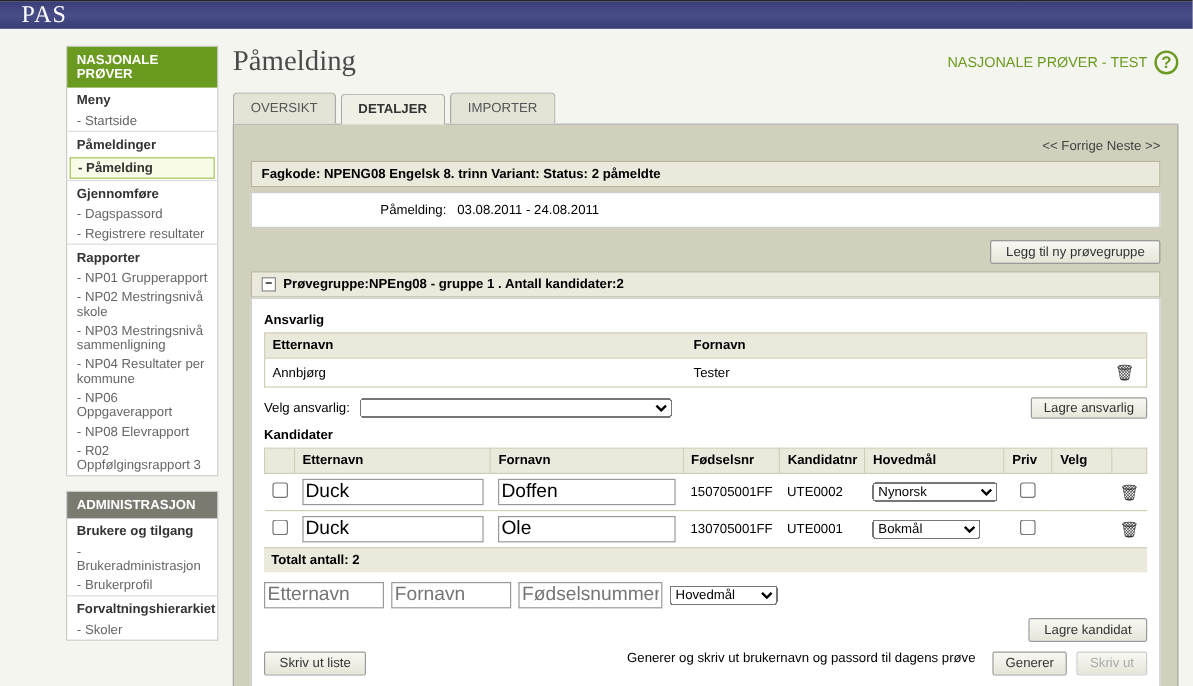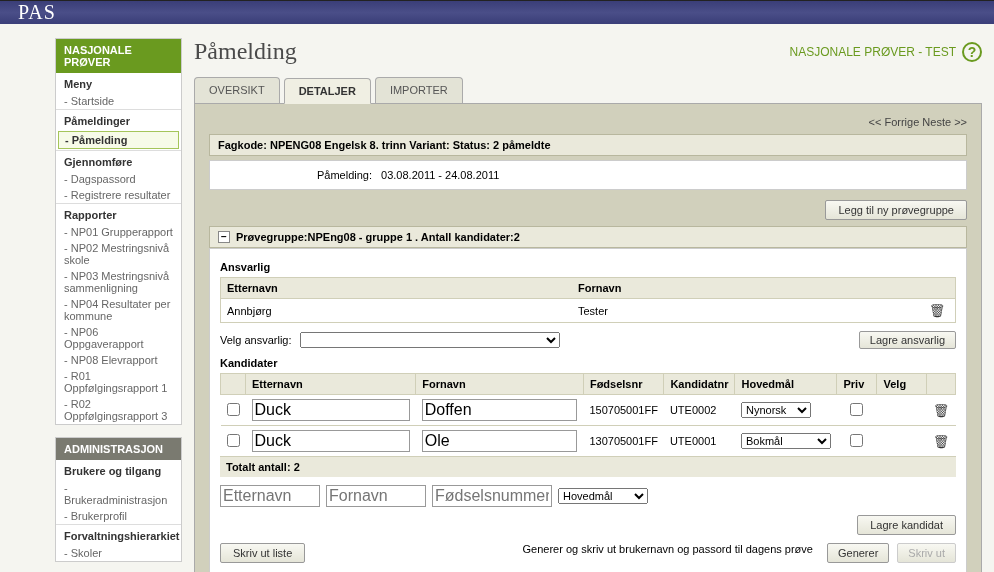--- a/index.html
+++ b/index.html
@@ -77,21 +77,20 @@
         <div class="sb-sec">Gjennomføre</div>
         <div class="sb-item">Dagspassord</div>
         <div class="sb-item">Registrere resultater</div>
         <div class="sb-sec">Rapporter</div>
         <div class="sb-item">NP01 Grupperapport</div>
         <div class="sb-item">NP02 Mestringsnivå skole</div>
         <div class="sb-item">NP03 Mestringsnivå sammenligning</div>
         <div class="sb-item">NP04 Resultater per kommune</div>
         <div class="sb-item">NP06 Oppgaverapport</div>
         <div class="sb-item">NP08 Elevrapport</div>
-        <div class="sb-item">R01 Oppfølgingsrapport 1</div>
         <div class="sb-item">R02 Oppfølgingsrapport 3</div>
       </div>
       <div class="sb-box">
         <div class="sb-head admin">ADMINISTRASJON</div>
         <div class="sb-sec first">Brukere og tilgang</div>
         <div class="sb-item">Brukeradministrasjon</div>
         <div class="sb-item">Brukerprofil</div>
         <div class="sb-sec">Forvaltningshierarkiet</div>
         <div class="sb-item">Skoler</div>
       </div>
@@ -166,21 +165,21 @@
               <th style="width:22px"></th>
             </tr>
               </thead>
             <tbody>
               <tr>
                 <td><input type="checkbox" class="chk" style=""></td>
                 <td><input class="txt" value="Duck" style=""></td>
                 <td><input class="txt" value="Doffen" style=""></td>
                 <td>150705001FF</td>
                 <td>UTE0002</td>
-                <td><select class="sel" style="width:70px"><option>Nynorsk</option></select></td>
+                <td><select class="sel" style="width:104px"><option>Nynorsk</option></select></td>
                 <td style="text-align:center"><input type="checkbox" class="chk" style=""></td>
                 <td></td>
                 <td><span class="trash">🗑</span></td>
               </tr>
               <tr>
                 <td><input type="checkbox" class="chk" style=""></td>
                 <td><input class="txt" value="Duck" style=""></td>
                 <td><input class="txt" value="Ole" style=""></td>
                 <td>130705001FF</td>
                 <td>UTE0001</td>

